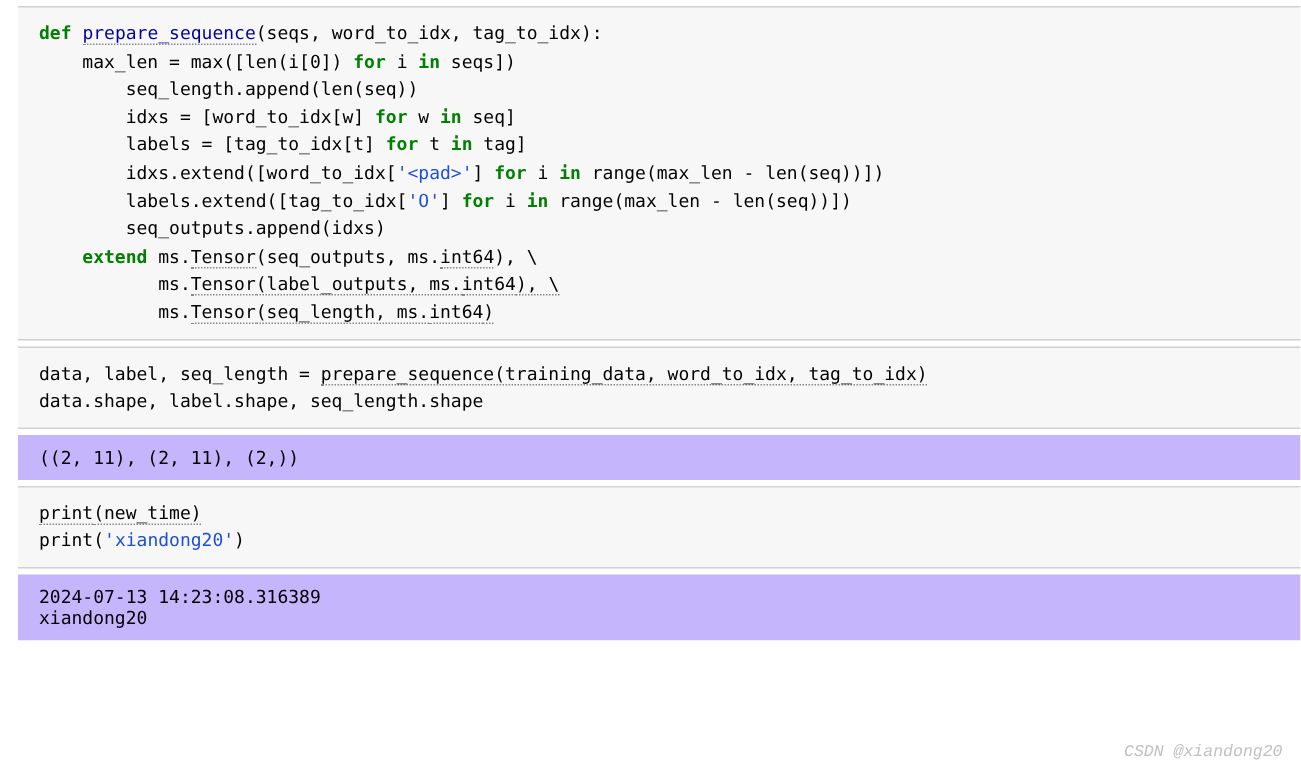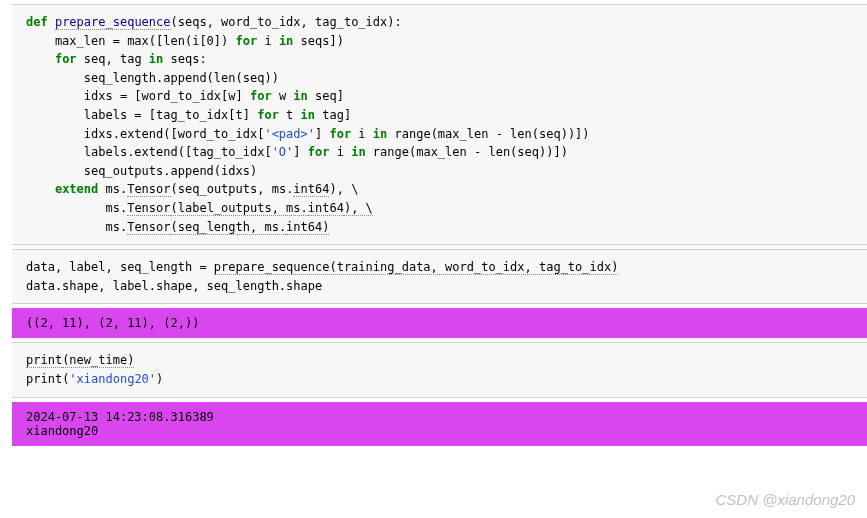--- a/index.html
+++ b/index.html
@@ -1,37 +1,36 @@
 <!DOCTYPE html>
 <html><head>
   <meta charset="utf-8">
   <style>
     * { margin: 0; padding: 0; box-sizing: border-box; }
     body { font-family: Menlo, Consolas, "DejaVu Sans Mono", monospace; font-size: 12px; background: #fff; color: #000; position: relative; }
     .cell { border: 1px solid #d1d1d1; border-left: none; border-right: none; margin: 4px 0; padding: 8px 14px; background: #f7f7f7; line-height: 1.55; }
     .cell-code { background: #f7f7f7; }
-    .cell-output { border: none; background: #d946ef; padding: 8px 14px; }
+    .cell-output { border: none; background: #c4b5fd; padding: 8px 14px; }
     .line { white-space: pre; }
     .k { color: #008000; font-weight: bold; }
     .fn { color: #0000a0; }
     .s { color: #1d4ed8; }
     .u { border-bottom: 1px dotted #888; }
-    .watermark { position: fixed; right: 12px; bottom: 10px; color: rgba(140,140,140,0.55); font-family: Liberation Sans, sans-serif; font-size: 15px; font-style: italic; }
+    .watermark { position: fixed; right: 12px; bottom: 10px; color: rgba(140,140,140,0.55); font-family: Liberation Mono, monospace; font-size: 11px; font-style: italic; }
     .container { padding-left: 12px; }
   </style>
 </head>
 <body>
 
 <div class="container">
 
 <div class="cell cell-code">
 <div class="line"><span class="k">def</span> <span class="fn u">prepare_sequence</span><span>(seqs, word_to_idx, tag_to_idx):</span></div>
 <div class="line"><span>    max_len = max([len(i[0]) </span><span class="k">for</span><span> i </span><span class="k">in</span><span> seqs])</span></div>
 <div class="line"></div>
-<div class="line"><span>    </span><span class="k">for</span><span> seq, tag </span><span class="k">in</span><span> seqs:</span></div>
 <div class="line">        seq_length.append(len(seq))</div>
 <div class="line"><span>        idxs = [word_to_idx[w] </span><span class="k">for</span><span> w </span><span class="k">in</span><span> seq]</span></div>
 <div class="line"><span>        labels = [tag_to_idx[t] </span><span class="k">for</span><span> t </span><span class="k">in</span><span> tag]</span></div>
 <div class="line"><span>        idxs.extend([word_to_idx[</span><span class="s">'&lt;pad&gt;'</span><span>] </span><span class="k">for</span><span> i </span><span class="k">in</span><span> range(max_len - len(seq))])</span></div>
 <div class="line"><span>        labels.extend([tag_to_idx[</span><span class="s">'O'</span><span>] </span><span class="k">for</span><span> i </span><span class="k">in</span><span> range(max_len - len(seq))])</span></div>
 <div class="line">        seq_outputs.append(idxs)</div>
 <div class="line"></div>
 <div class="line"><span>    </span><span class="k">extend</span><span> ms.</span><span class="u">Tensor</span><span>(seq_outputs, ms.</span><span class="u">int64</span><span>), \</span></div>
 <div class="line"><span>           ms.</span><span class="u">Tensor</span><span class="u">(label_outputs, ms.</span><span class="u">int64</span><span class="u">), \</span></div>
 <div class="line"><span>           ms.</span><span class="u">Tensor</span><span class="u">(seq_length, ms.</span><span class="u">int64</span><span class="u">)</span></div>

